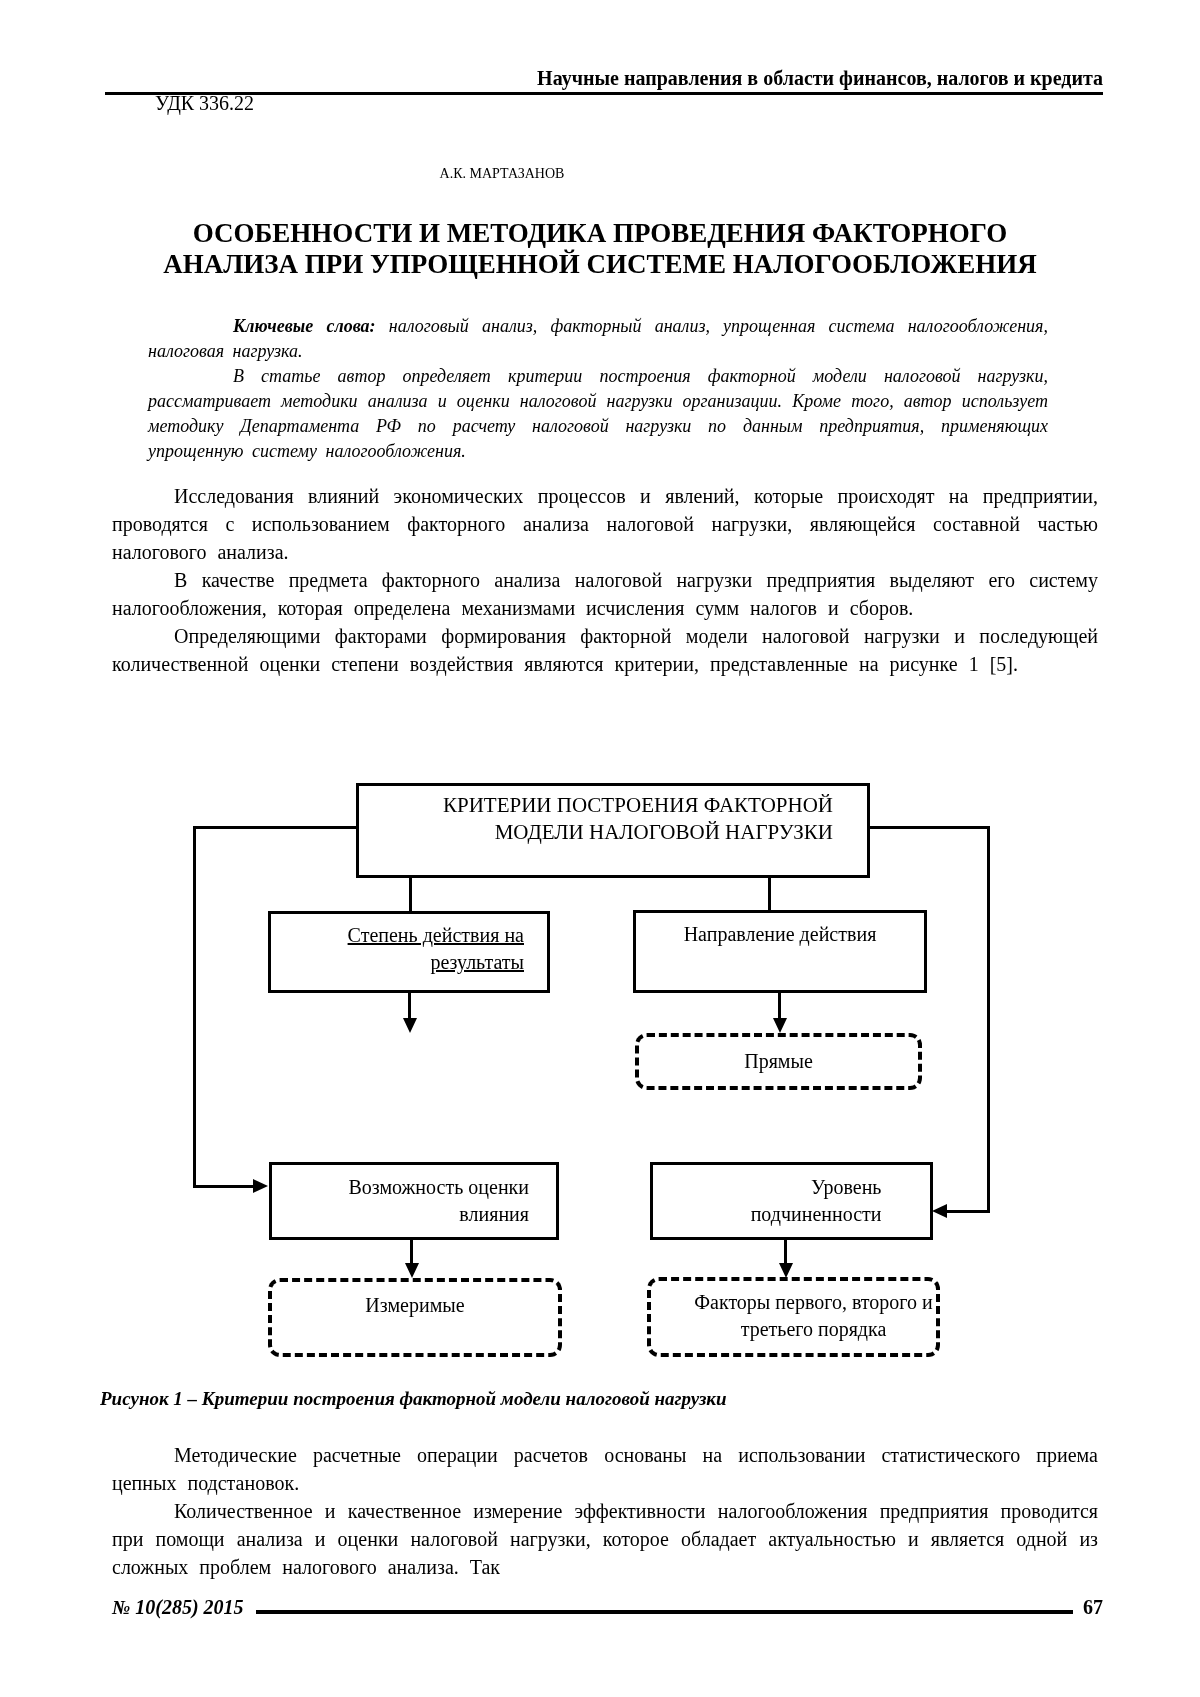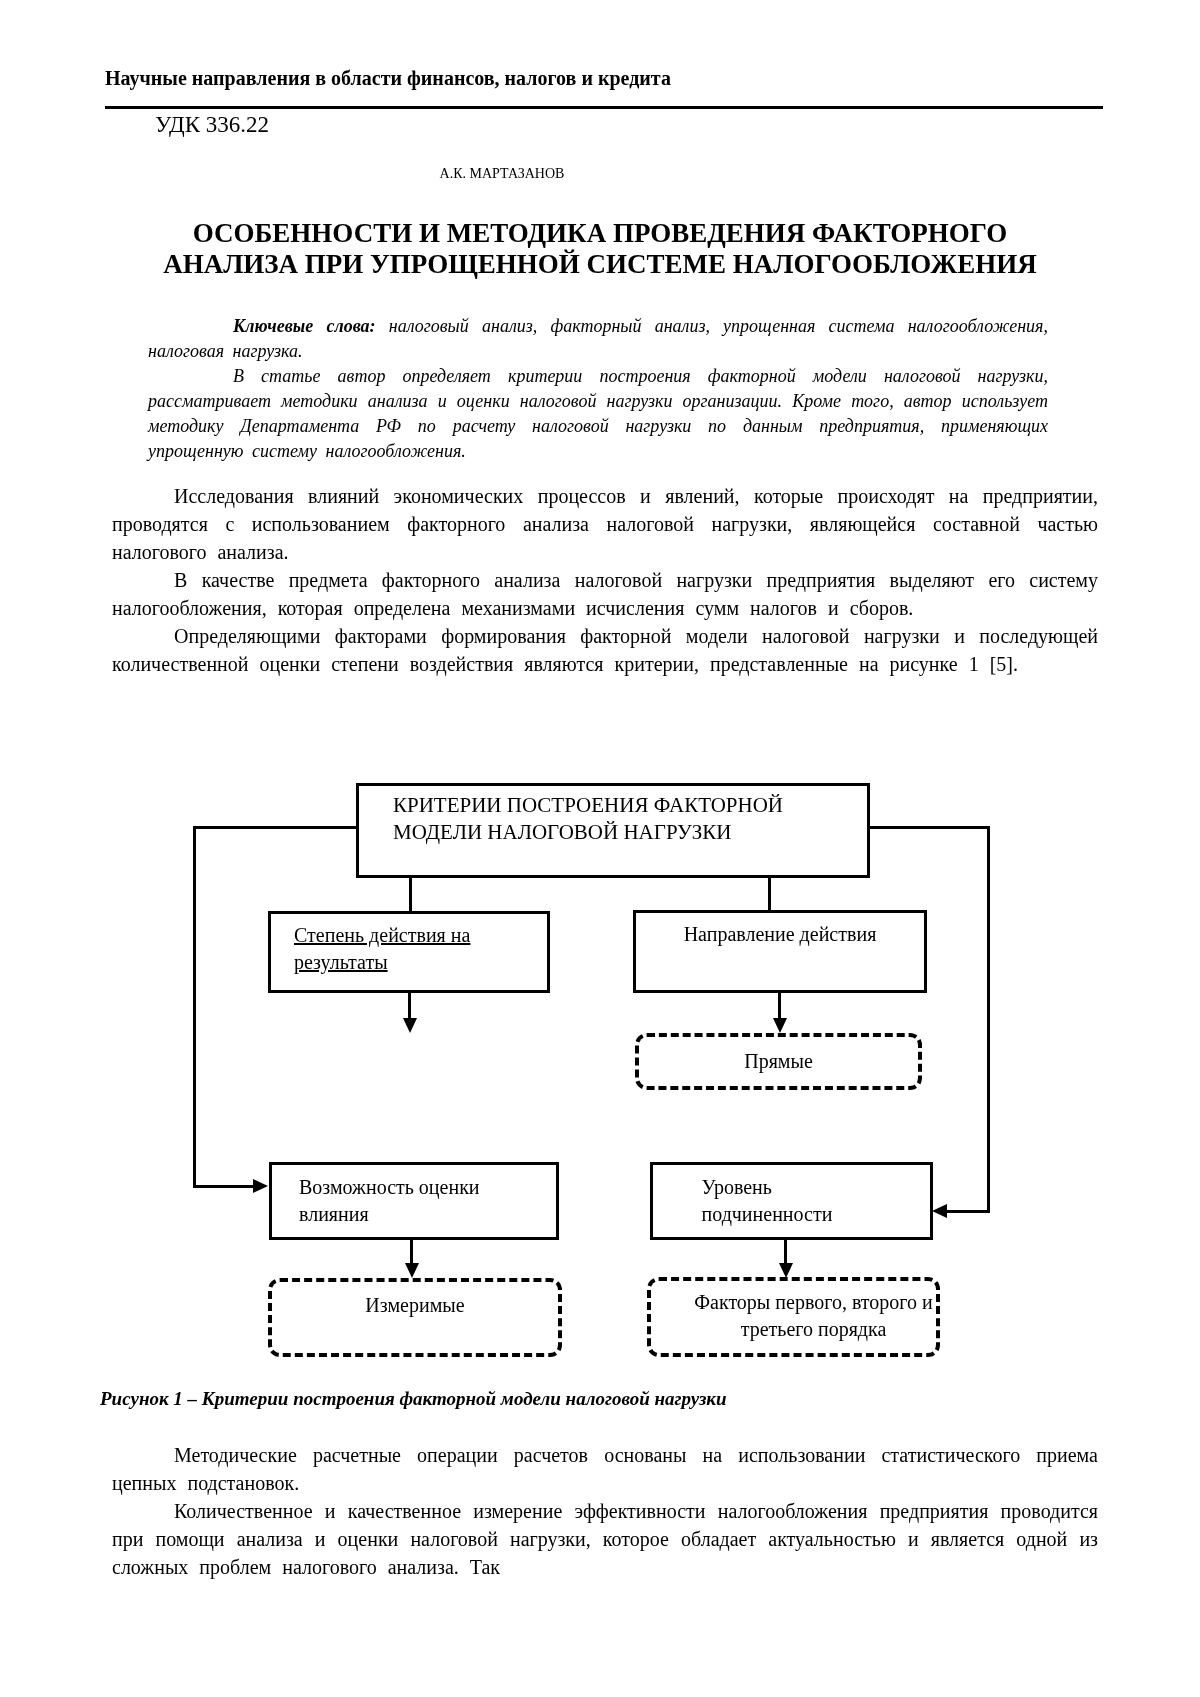--- a/index.html
+++ b/index.html
@@ -5,24 +5,24 @@
   html,body{margin:0;padding:0;background:#e8e8e8;}
   .page{
     position:relative;width:1200px;height:1697px;margin:0 auto;
     background:#ffffff;color:#000;
     font-family:"Liberation Serif","DejaVu Serif",serif;
     overflow:hidden;
   }
   
   .running-head{
     position:absolute;left:105px;top:66px;width:998px;
-    font-weight:bold;font-size:20px;line-height:24px;
-    padding-bottom:16px;border-bottom:3.5px solid #000;
+    text-align:right;font-weight:bold;font-size:20px;line-height:24px;
+    padding-bottom:2px;border-bottom:3.5px solid #000;
   }
-  .udc{position:absolute;left:155px;top:112px;font-size:23px;}
+  .udc{position:absolute;left:155px;top:92px;font-size:20px;}
   .author{position:absolute;left:0;top:166px;width:1004px;text-align:center;font-size:14px;}
   .title{
     position:absolute;left:90px;top:218px;width:1020px;
     text-align:center;font-weight:bold;font-size:27px;line-height:31px;
   }
   
   .abstract{
     position:absolute;left:148px;top:314px;width:900px;
     font-style:italic;font-size:18px;line-height:25px;
     text-align:justify;word-spacing:4px;
@@ -34,21 +34,21 @@
     font-size:20px;line-height:28px;text-align:justify;word-spacing:6px;
   }
   .bodytext p{margin:0;text-indent:62px;}
   .body-top{position:absolute;left:112px;top:482px;width:986px;}
   .body-bottom{position:absolute;left:112px;top:1441px;width:986px;}
   
   .figure{position:absolute;left:0;top:780px;width:1200px;height:600px;}
   .nbox{
     position:absolute;border:3px solid #000;background:#fff;
     display:flex;flex-direction:column;align-items:center;
-    text-align:left;font-size:20px;line-height:27px;box-sizing:border-box;
+    text-align:right;font-size:20px;line-height:27px;box-sizing:border-box;
   }
   .dbox{
     position:absolute;border:4px dashed #000;border-radius:12px;background:#fff;
     display:flex;flex-direction:column;align-items:center;
     text-align:center;font-size:20px;line-height:27px;box-sizing:border-box;
   }
   .vtop{justify-content:flex-start;}
   .vcenter{justify-content:center;}
   .line{position:absolute;background:#000;}
   .arr-down{
@@ -164,14 +164,19 @@
 
   </div>
 
   <div class="caption">Рисунок 1 – Критерии построения факторной модели налоговой нагрузки</div>
 
   <div class="bodytext body-bottom">
     <p>Методические расчетные операции расчетов основаны на использовании статистического приема цепных подстановок.</p>
     <p>Количественное и качественное измерение эффективности налогообложения предприятия проводится при помощи анализа и оценки налоговой нагрузки, которое обладает актуальностью и является одной из сложных проблем налогового анализа. Так</p>
   </div>
 
+  <div class="footer">
+    <span class="issue">№ 10(285) 2015</span>
+    <span class="rule"></span>
+    <span class="pageno">67</span>
+  </div>
 
 </div>
 
 </body></html>

